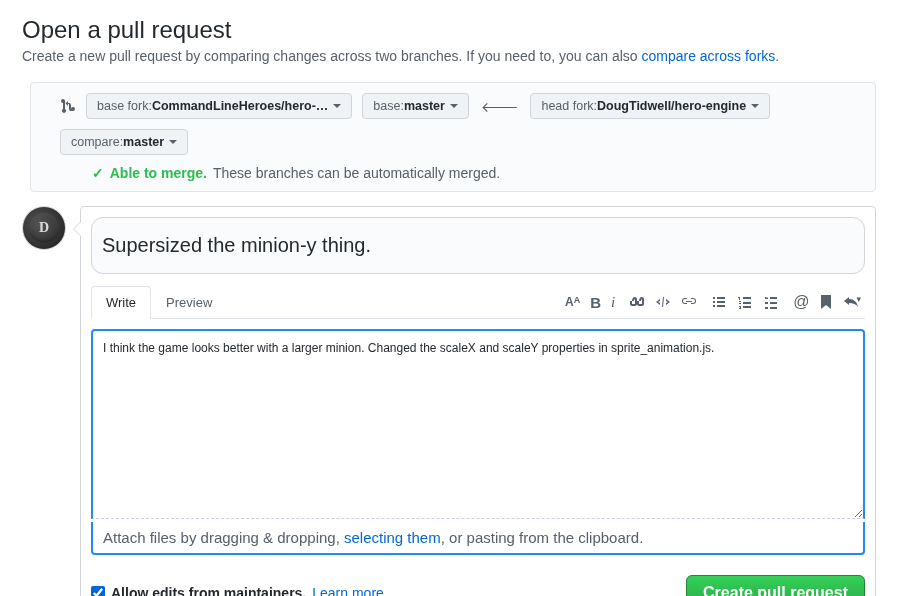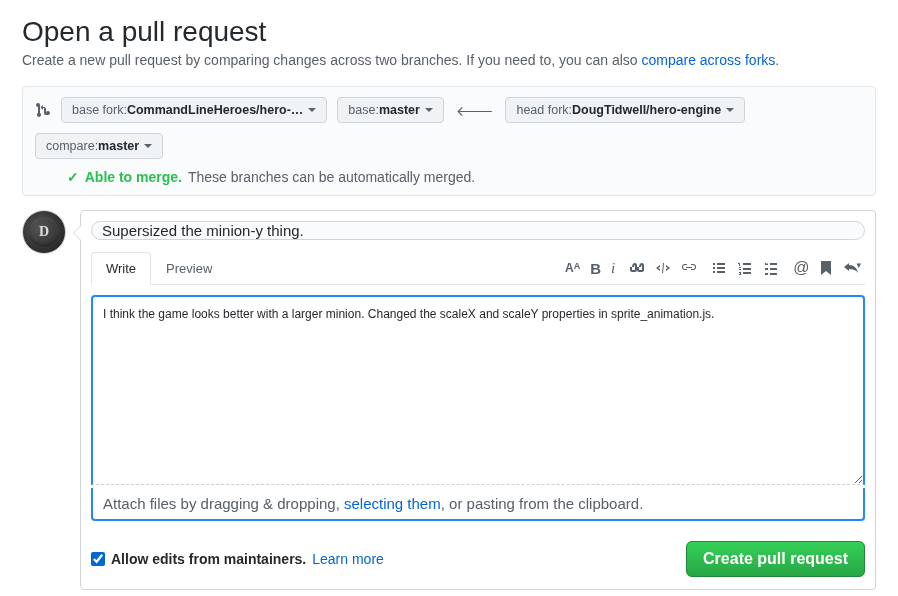--- a/index.html
+++ b/index.html
@@ -1,39 +1,39 @@
 <!DOCTYPE html>
 <html><head>
 <meta charset="utf-8">
 <style>
 * { box-sizing: border-box; margin: 0; padding: 0; }
 body { font-family: -apple-system, BlinkMacSystemFont, "Segoe UI", Helvetica, Arial, sans-serif; color: #24292e; background: #fff; padding: 16px 22px; font-size: 14px; }
-h1 { font-size: 28px; font-weight: 400; margin-bottom: 4px; }
+h1 { font-size: 24px; font-weight: 400; margin-bottom: 4px; }
 .subtitle { color: #586069; font-size: 14px; margin-bottom: 18px; }
 .subtitle a { color: #0366d6; text-decoration: none; }
-.branch-box { border: 1px solid #e1e4e8; border-radius: 4px; background: #fafbfc; padding: 10px 12px; margin-bottom: 14px; }
+.branch-box { border: 1px solid #e1e4e8; border-radius: 4px; background: #fafbfc; padding: 10px 29px; margin-bottom: 14px; margin-left: 8px; }
 .branch-row { display: flex; align-items: center; gap: 10px; flex-wrap: wrap; }
 .compare-icon { width: 16px; height: 16px; color: #586069; }
 .compare-icon svg { fill: currentColor; }
 .select-btn { border: 1px solid #d1d5da; background: #eff3f6; border-radius: 4px; padding: 5px 10px; font-size: 12.5px; cursor: pointer; display: inline-flex; align-items: center; color: #24292e; white-space: nowrap; }
 .select-btn .lbl { color: #586069; }
 .select-btn .caret { margin-left: 5px; width: 0; height: 0; border-left: 4px solid transparent; border-right: 4px solid transparent; border-top: 4px solid #586069; display: inline-block; }
 .arrow-left { color: #586069; font-size: 14px; padding: 0 2px; }
 .merge-row { margin-top: 10px; padding-left: 32px; display: flex; align-items: center; gap: 6px; font-size: 14px; }
 .merge-row .check { color: #2cbe4e; font-weight: bold; }
 .merge-row .able { color: #2cbe4e; font-weight: 600; }
 .merge-row .rest { color: #586069; }
 .compose-row { display: flex; align-items: flex-start; gap: 14px; }
 .avatar { width: 44px; height: 44px; border-radius: 50%; background: radial-gradient(circle at 40% 40%, #555, #1a1a1a); border: 1px solid #d1d5da; display: flex; align-items: center; justify-content: center; color: #ddd; font-weight: 600; font-family: serif; position: relative; }
 .avatar::after { content: ""; position: absolute; inset: 6px; border-radius: 50%; box-shadow: inset 0 0 4px rgba(255,255,255,.15), inset 0 -2px 3px rgba(0,0,0,.5); }
 .comment-box { flex: 1; border: 1px solid #d1d5da; border-radius: 4px; position: relative; }
 .comment-box::before { content: ""; position: absolute; left: -8px; top: 14px; width: 0; height: 0; border-top: 8px solid transparent; border-bottom: 8px solid transparent; border-right: 8px solid #d1d5da; }
 .comment-box::after { content: ""; position: absolute; left: -7px; top: 14px; width: 0; height: 0; border-top: 8px solid transparent; border-bottom: 8px solid transparent; border-right: 8px solid #fff; }
 .title-inp { margin: 10px 10px 0 10px; }
-.title-inp input { width: 100%; padding: 0 10px; font-size: 15px; border: 1px solid #d1d5da; border-radius: 12px; background: #fafbfc; color: #24292e; }
+.title-inp input { width: 100%; padding: 16px 10px; font-size: 20px; border: 1px solid #d1d5da; border-radius: 12px; background: #fafbfc; color: #24292e; }
 .tabs-row { display: flex; align-items: center; justify-content: space-between; margin: 12px 10px 0 10px; border-bottom: 1px solid #e1e4e8; }
 .tabs { display: flex; }
 .tab { padding: 8px 14px; font-size: 13px; color: #586069; cursor: pointer; border: 1px solid transparent; border-bottom: none; background: none; }
 .tab.active { border: 1px solid #e1e4e8; border-bottom: 1px solid #fff; border-radius: 4px 4px 0 0; color: #24292e; margin-bottom: -1px; background: #fff; }
 .toolbar { display: flex; align-items: center; gap: 14px; color: #586069; padding-right: 4px; }
 .toolgrp { display: flex; gap: 10px; align-items: center; }
 .toolbtn { cursor: pointer; color: #586069; display: inline-flex; }
 .toolbtn svg { fill: currentColor; }
 .body-wrap { padding: 10px; }
 .body-ta { width: 100%; min-height: 190px; padding: 10px; border: 2px solid #2188ff; border-bottom: 1px dashed #c8d1db; border-radius: 4px 4px 0 0; font-size: 12px; font-family: inherit; resize: vertical; background: #fff; color: #24292e; }

